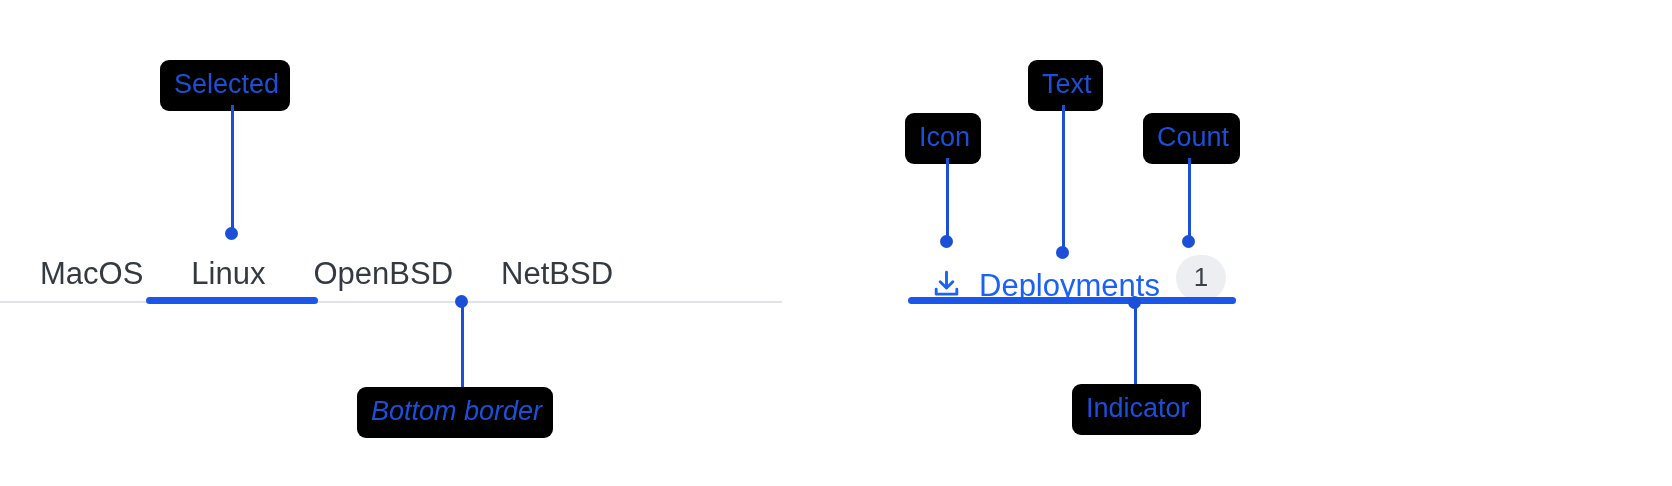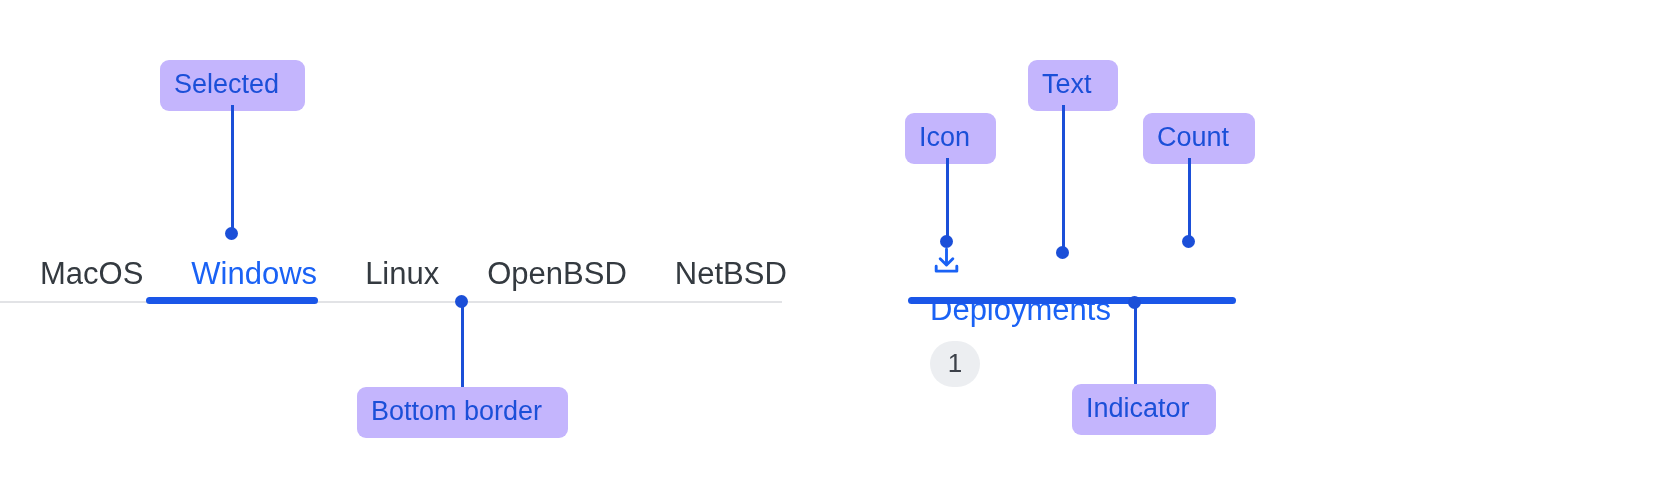--- a/index.html
+++ b/index.html
@@ -17,26 +17,26 @@
   }
 
   .stage {
     position: absolute;
     inset: 0;
   }
 
   
   .callout {
     position: absolute;
-    background: #c4b5fd;
+    background: #000000;
     color: #1b4fd8;
     border-radius: 9px;
     font-size: 27px;
     line-height: 1;
-    padding: 11px 26px 13px 14px;
+    padding: 11px 11px 13px 14px;
     white-space: nowrap;
     font-weight: 400;
   }
 
   
   .leader {
     position: absolute;
     width: 2.5px;
     background: #1b4fd8;
   }
@@ -100,25 +100,24 @@
     left: 908px;
     top: 245px;
     height: 72px;
   }
   .tab-deploy {
     position: absolute;
     left: 0;
     top: 0;
     height: 56px;
     display: flex;
-    align-items: flex-start;
+    align-items: flex-end;
     gap: 16px;
     padding: 0 22px;
     cursor: pointer;
-    flex-direction: column;
   }
   .deploy-icon {
     display: block;
     width: 33px;
     height: 33px;
     flex: none;
   }
   .deploy-label {
     font-size: 31px;
     line-height: 1;
@@ -152,40 +151,37 @@
 
   <div class="callout" style="left:160px; top:60px;">Selected</div>
   <div class="leader" style="left:231px; top:105px; height:124px;"></div>
   <div class="leader-dot" style="left:225px; top:227px;"></div>
 
   <div class="tabbar-left">
     <div class="tabs-row">
       <div class="tab">
         <span>MacOS</span>
       </div>
-      <div class="tab is-selected">
-        <span>Windows</span>
-      </div>
       <div class="tab">
         <span>Linux</span>
       </div>
       <div class="tab">
         <span>OpenBSD</span>
       </div>
       <div class="tab">
         <span>NetBSD</span>
       </div>
     </div>
     <div class="tabbar-underline"></div>
     <div class="tab-indicator-left"></div>
   </div>
 
   <div class="leader-dot" style="left:455px; top:295px;"></div>
   <div class="leader" style="left:461px; top:303px; height:86px;"></div>
-  <div class="callout" style="left:357px; top:387px;">Bottom border</div>
+  <div class="callout" style="left:357px; top:387px;font-style:italic;">Bottom border</div>
 
   <div class="callout" style="left:905px; top:113px;">Icon</div>
   <div class="leader" style="left:946px; top:158px; height:79px;"></div>
   <div class="leader-dot" style="left:940px; top:235px;"></div>
 
   <div class="callout" style="left:1028px; top:60px;text-align:right;">Text</div>
   <div class="leader" style="left:1062px; top:105px; height:143px;"></div>
   <div class="leader-dot" style="left:1056px; top:246px;"></div>
 
   <div class="callout" style="left:1143px; top:113px;">Count</div>

